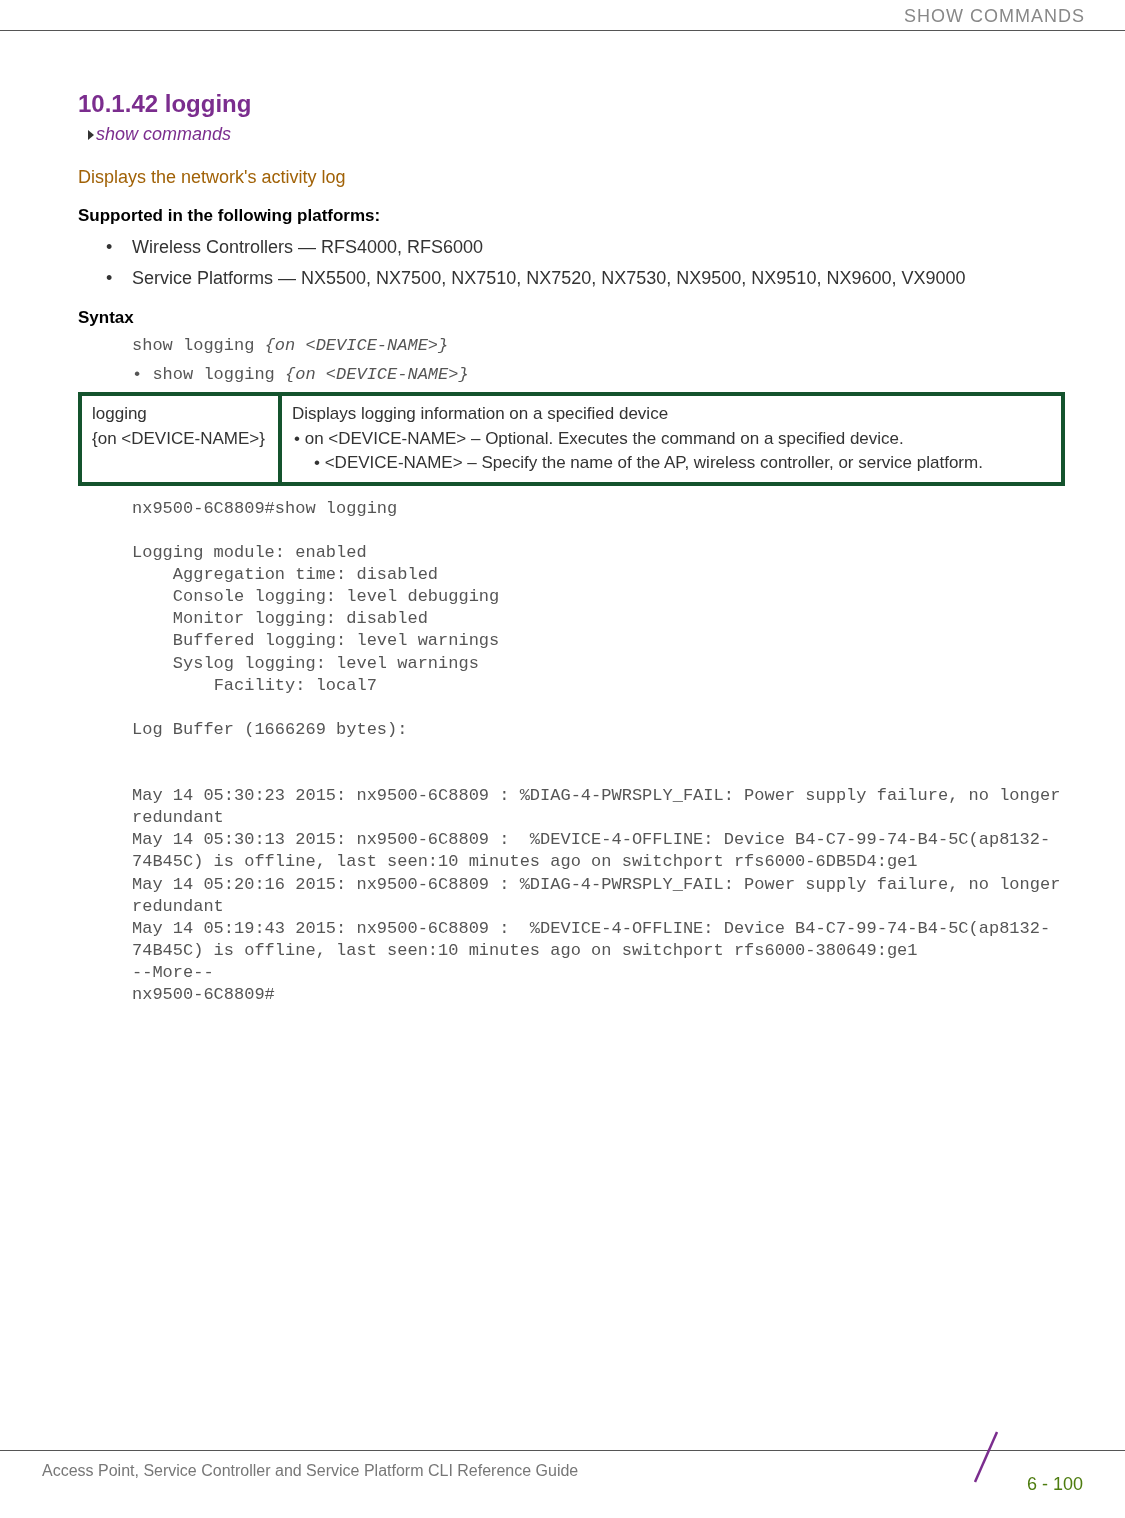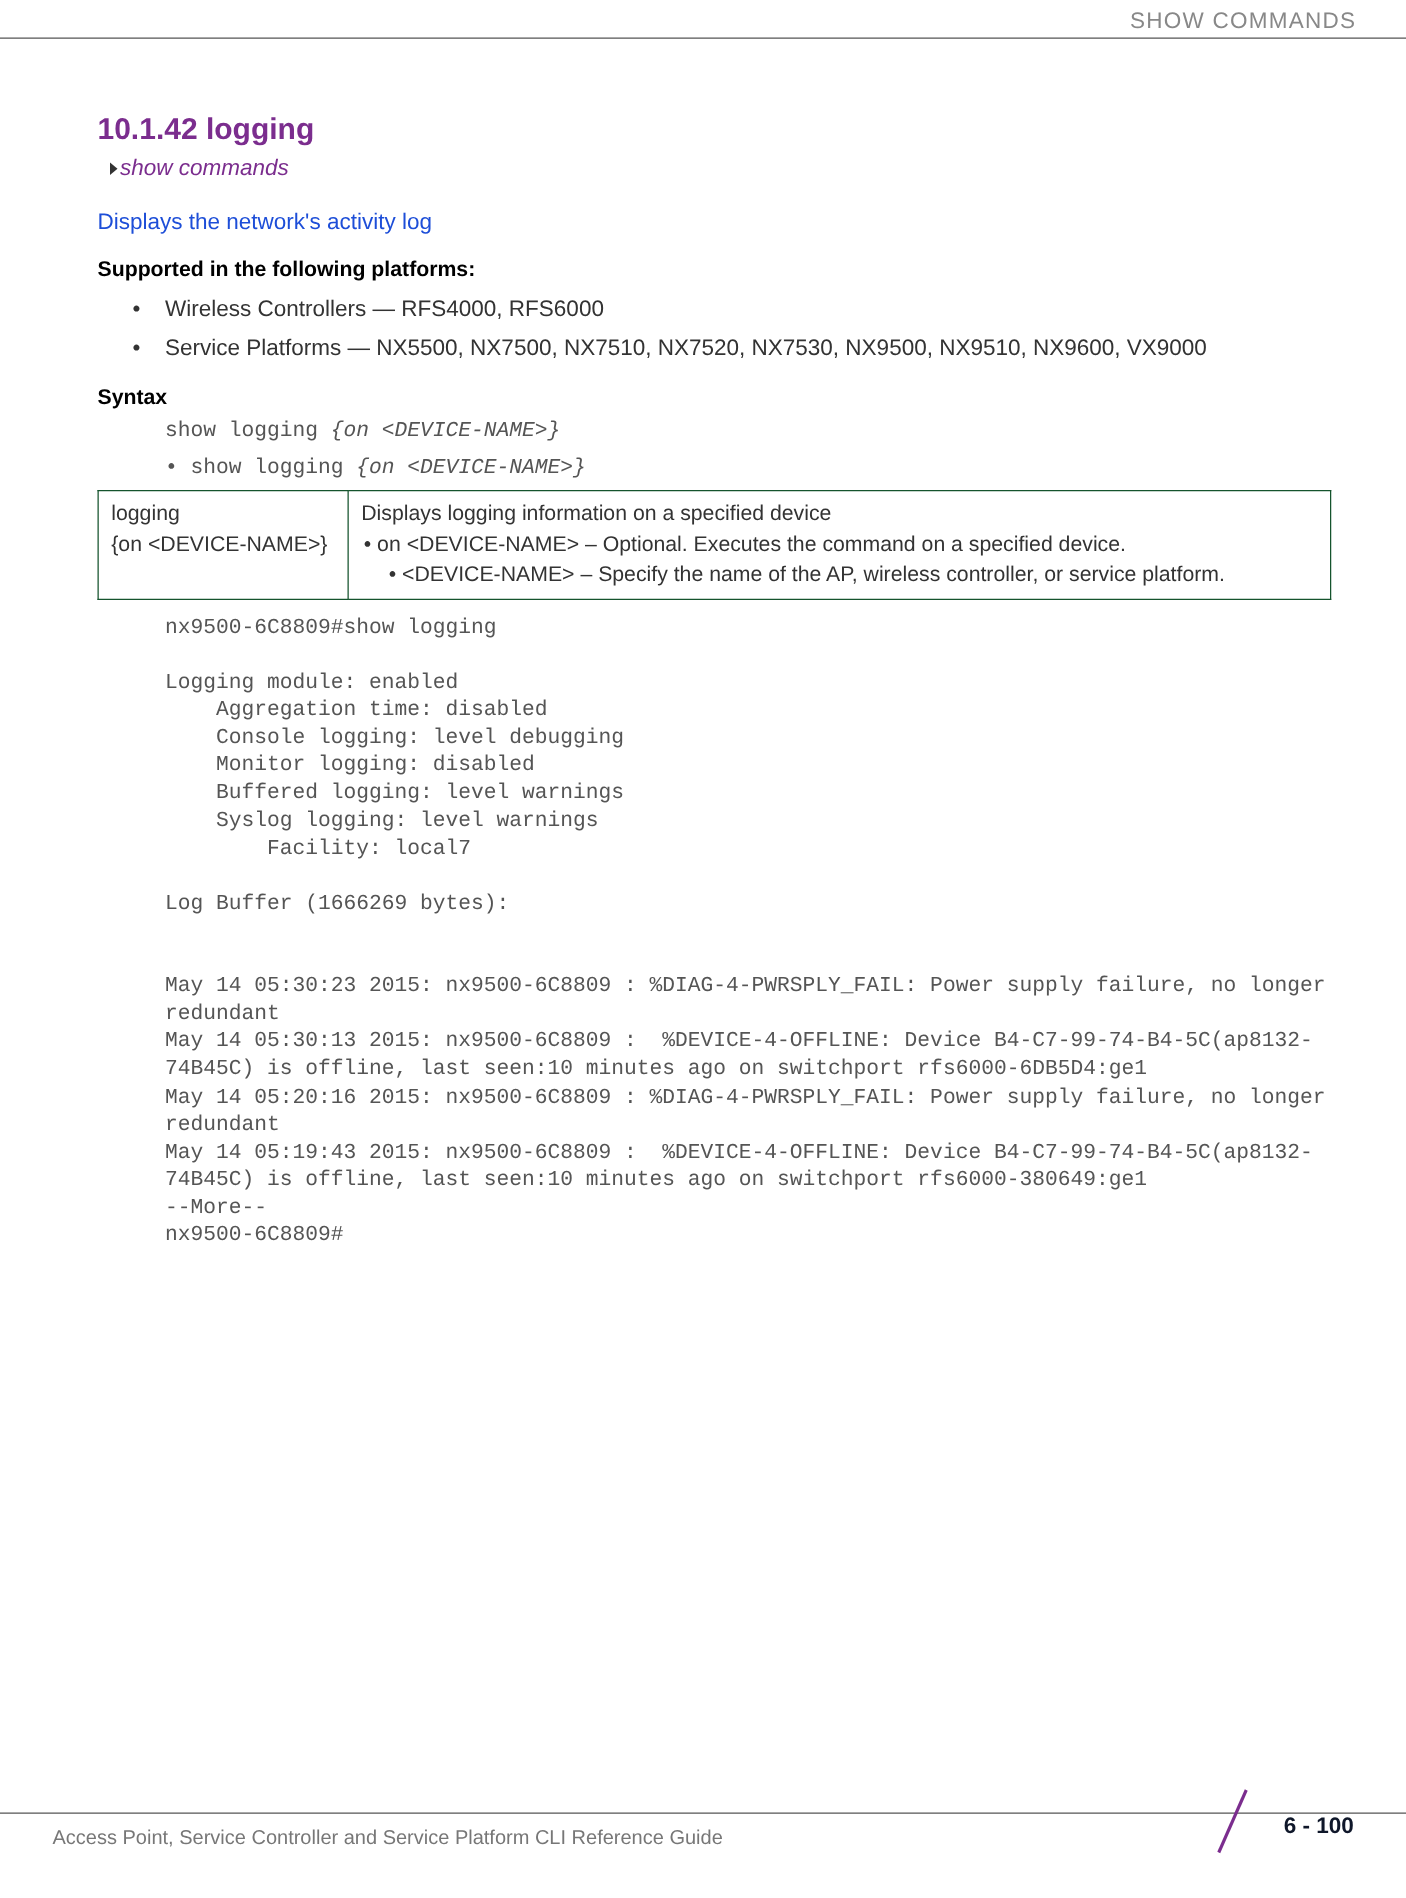--- a/index.html
+++ b/index.html
@@ -60,21 +60,21 @@
       border-top: 5px solid transparent;
       border-bottom: 5px solid transparent;
       border-left: 6px solid #333;
       margin-right: 2px;
       vertical-align: middle;
     }
     .description {
       font-size: 18px;
       font-weight: 300;
       margin-bottom: 18px;
-      color: #1d4ed8;
+      color: #a16207;
     }
     .subheading {
       font-weight: bold;
       font-size: 17px;
       margin-bottom: 8px;
       color: #000;
     }
     .platform-list {
       list-style: none;
       margin-bottom: 16px;
@@ -110,21 +110,21 @@
       color: #555;
       margin-left: 54px;
       margin-bottom: 8px;
     }
     .param-table {
       border-collapse: collapse;
       width: 100%;
       margin-bottom: 12px;
     }
     .param-table td {
-      border: 1px solid #14532d;
+      border: 4px solid #14532d;
       padding: 6px 10px;
       font-size: 17px;
       font-weight: 300;
       vertical-align: top;
       color: #333;
       line-height: 1.45;
     }
     .param-table td.left {
       width: 200px;
     }
@@ -161,24 +161,24 @@
       position: absolute;
       left: 42px;
       top: 12px;
       font-size: 16px;
       color: #777;
       font-weight: 300;
     }
     .footer-right {
       position: absolute;
       right: 42px;
-      top: 0;
-      font-size: 18px;
-      color: #0f172a;
-      font-weight: 700;
+      top: 24px;
+      font-size: 18px;
+      color: #4d7c0f;
+      font-weight: 400;
     }
     .slash-icon {
       position: absolute;
       right: 118px;
       top: -22px;
     }
     .slash-icon svg {
       width: 42px;
       height: 58px;
     }

